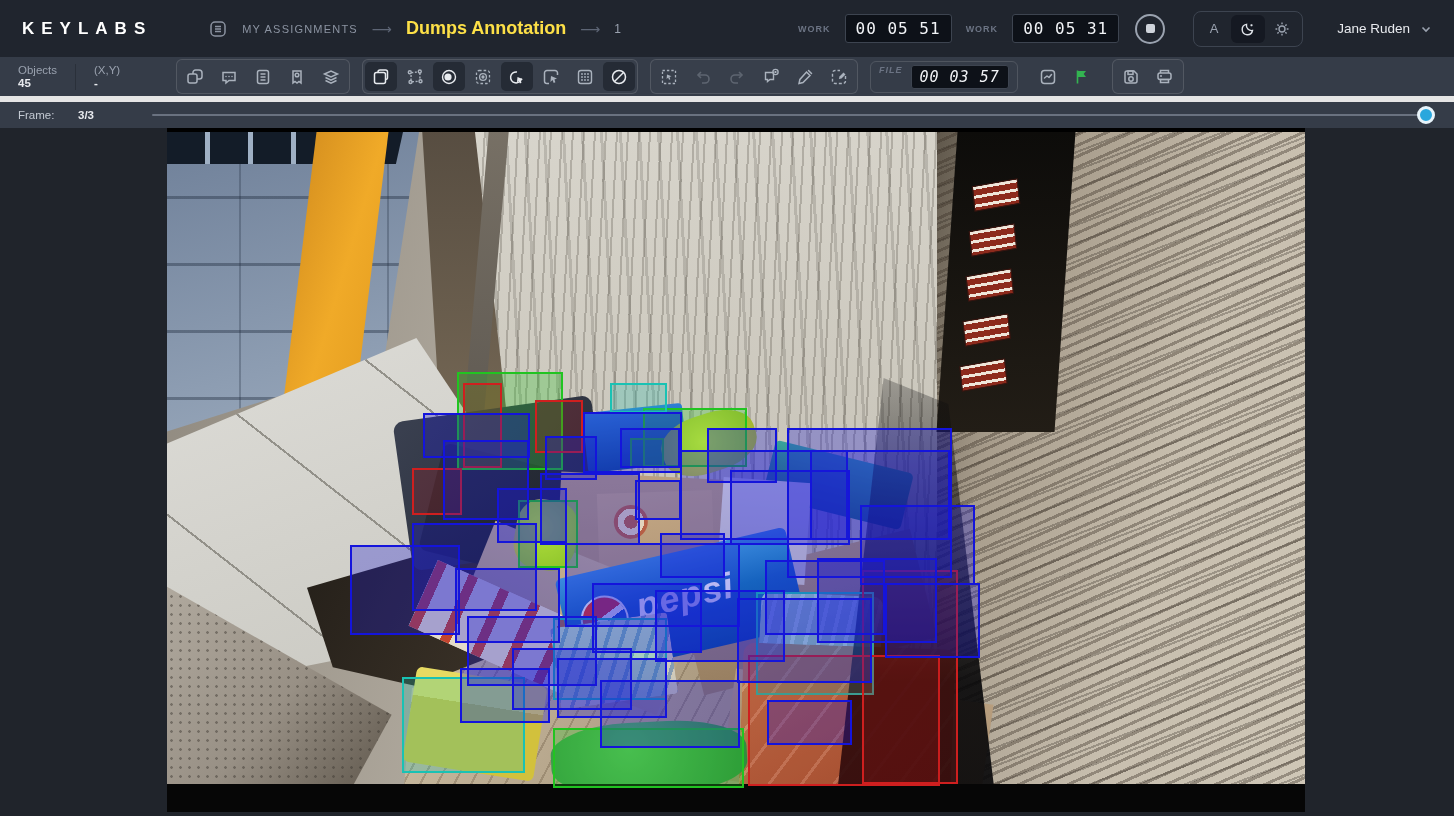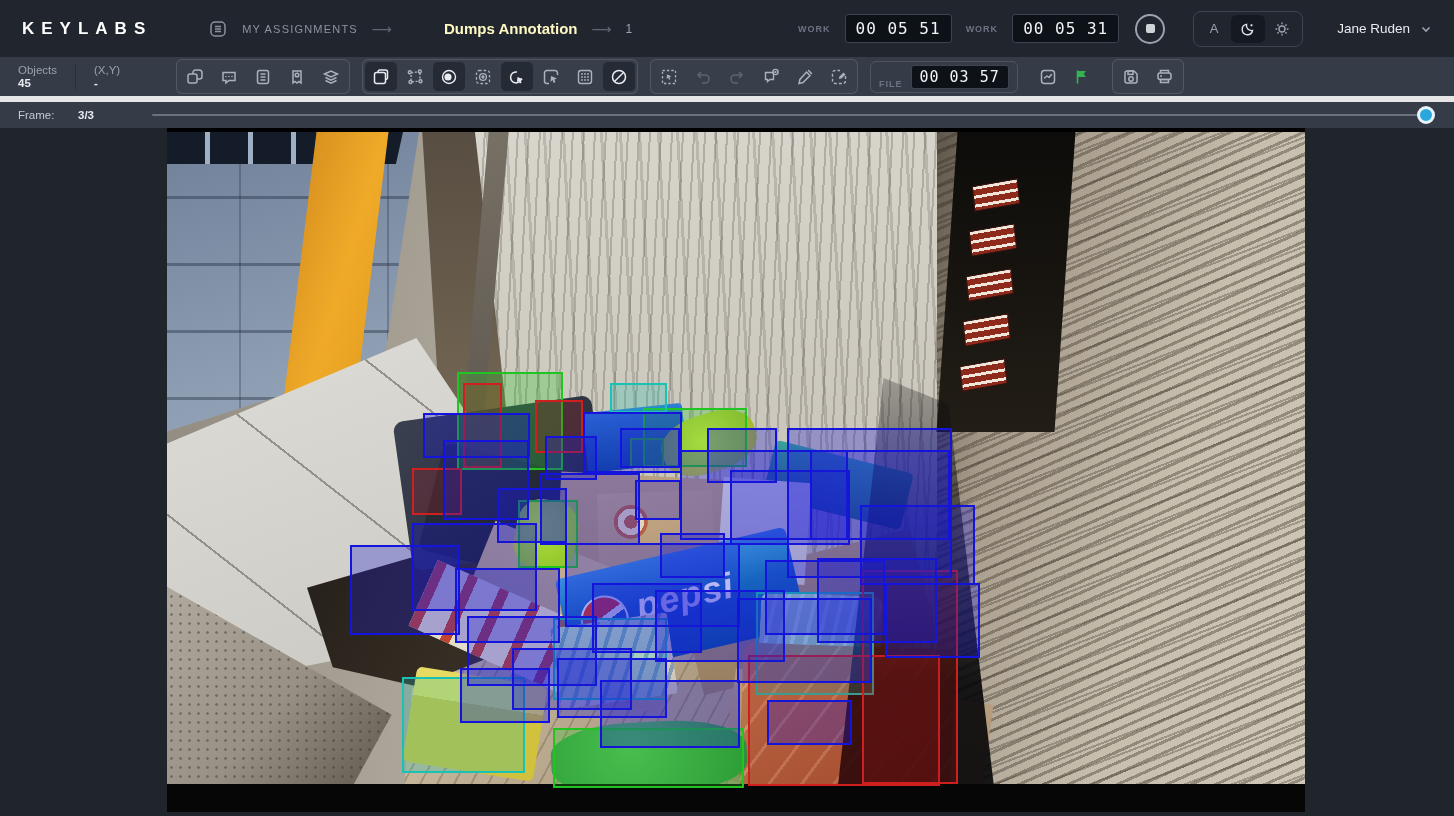--- a/index.html
+++ b/index.html
@@ -8,21 +8,21 @@
        font-family:"Liberation Sans",sans-serif;color:#dfe3e9;background:#20242b;}
 
   
   .topbar{position:absolute;top:0;left:0;right:0;height:57px;background:#20252e;
           display:flex;align-items:center;padding:0 22px;z-index:30;}
   .logo{font-size:17px;font-weight:700;letter-spacing:7px;color:#fff;cursor:pointer;}
   .crumb{display:flex;align-items:center;gap:14px;margin-left:56px;}
   .crumb .ic{color:#8b93a1;display:flex;}
   .crumb-link{font-size:11px;letter-spacing:1.2px;color:#8b93a1;text-transform:uppercase;cursor:pointer;}
   .crumb-arrow{color:#5d6575;font-size:14px;}
-  .crumb-cur{font-size:15px;color:#fef9c3;font-weight:600;margin-left:38px;}
+  .crumb-cur{font-size:18px;color:#fde047;font-weight:600;}
   .crumb-num{font-size:12px;color:#9aa2af;}
   .topbar-right{margin-left:auto;display:flex;align-items:center;gap:14px;}
   .t-label{font-size:9px;letter-spacing:1px;color:#6c7484;font-weight:700;}
   .timerbox{background:#0d1118;border:1px solid #3d4450;border-radius:3px;
             padding:4px 10px;font-family:"DejaVu Sans Mono",monospace;
             font-size:16px;color:#f2f4f7;letter-spacing:1px;white-space:pre;}
   .rec-btn{width:30px;height:30px;border-radius:50%;border:2px solid #9aa2af;display:flex;
            align-items:center;justify-content:center;cursor:pointer;margin-left:2px;}
   .rec-btn .dot{width:9px;height:9px;border-radius:2px;background:#cfd4db;}
   .theme-toggle{display:flex;align-items:center;border:1px solid #3d4450;border-radius:8px;
@@ -42,22 +42,22 @@
   .stat .lab{font-size:11.5px;color:#99a1ae;line-height:13px;}
   .stat .val{font-size:11.5px;color:#e8eaee;font-weight:700;line-height:13px;}
   .vdiv{width:1px;height:26px;background:#2a303a;}
   .toolgroups{display:flex;align-items:center;gap:12px;margin-left:176px;}
   .tgroup{display:flex;align-items:center;gap:2px;border:1px solid rgba(255,255,255,.13);
           border-radius:6px;padding:2px;background:rgba(255,255,255,.02);}
   .tbtn{width:32px;height:29px;display:flex;align-items:center;justify-content:center;
         border-radius:5px;color:#aab2bd;cursor:pointer;}
   .tbtn.active{background:#252b35;color:#e8ebef;}
   .tbtn.dim{opacity:.33;}
-  .filegroup{display:flex;align-items:flex-end;gap:8px;border:1px solid rgba(255,255,255,.13);
-             border-radius:6px;padding:3px 8px;}
+  .filegroup{display:flex;align-items:flex-start;gap:8px;border:1px solid rgba(255,255,255,.13);
+             border-radius:6px;padding:3px 8px;font-style:italic;}
   .filegroup .timerbox{font-size:15px;padding:2px 8px;}
   .flag-green{color:#33b451;}
 
   
   .framerow{position:absolute;top:96px;left:0;right:0;height:32px;background:#353c48;
             border-top:6px solid #e5e5e5;display:flex;align-items:center;z-index:29;}
   .framelab{font-size:11.5px;color:#c3c9d2;margin-left:18px;width:60px;}
   .frameval{font-size:11.5px;color:#e8eaee;font-weight:700;width:58px;}
   .slider{position:relative;flex:1;height:20px;margin:0 22px 0 16px;cursor:pointer;}
   .slider .track{position:absolute;left:0;right:0;top:9px;height:2px;background:#6a7280;border-radius:2px;}

